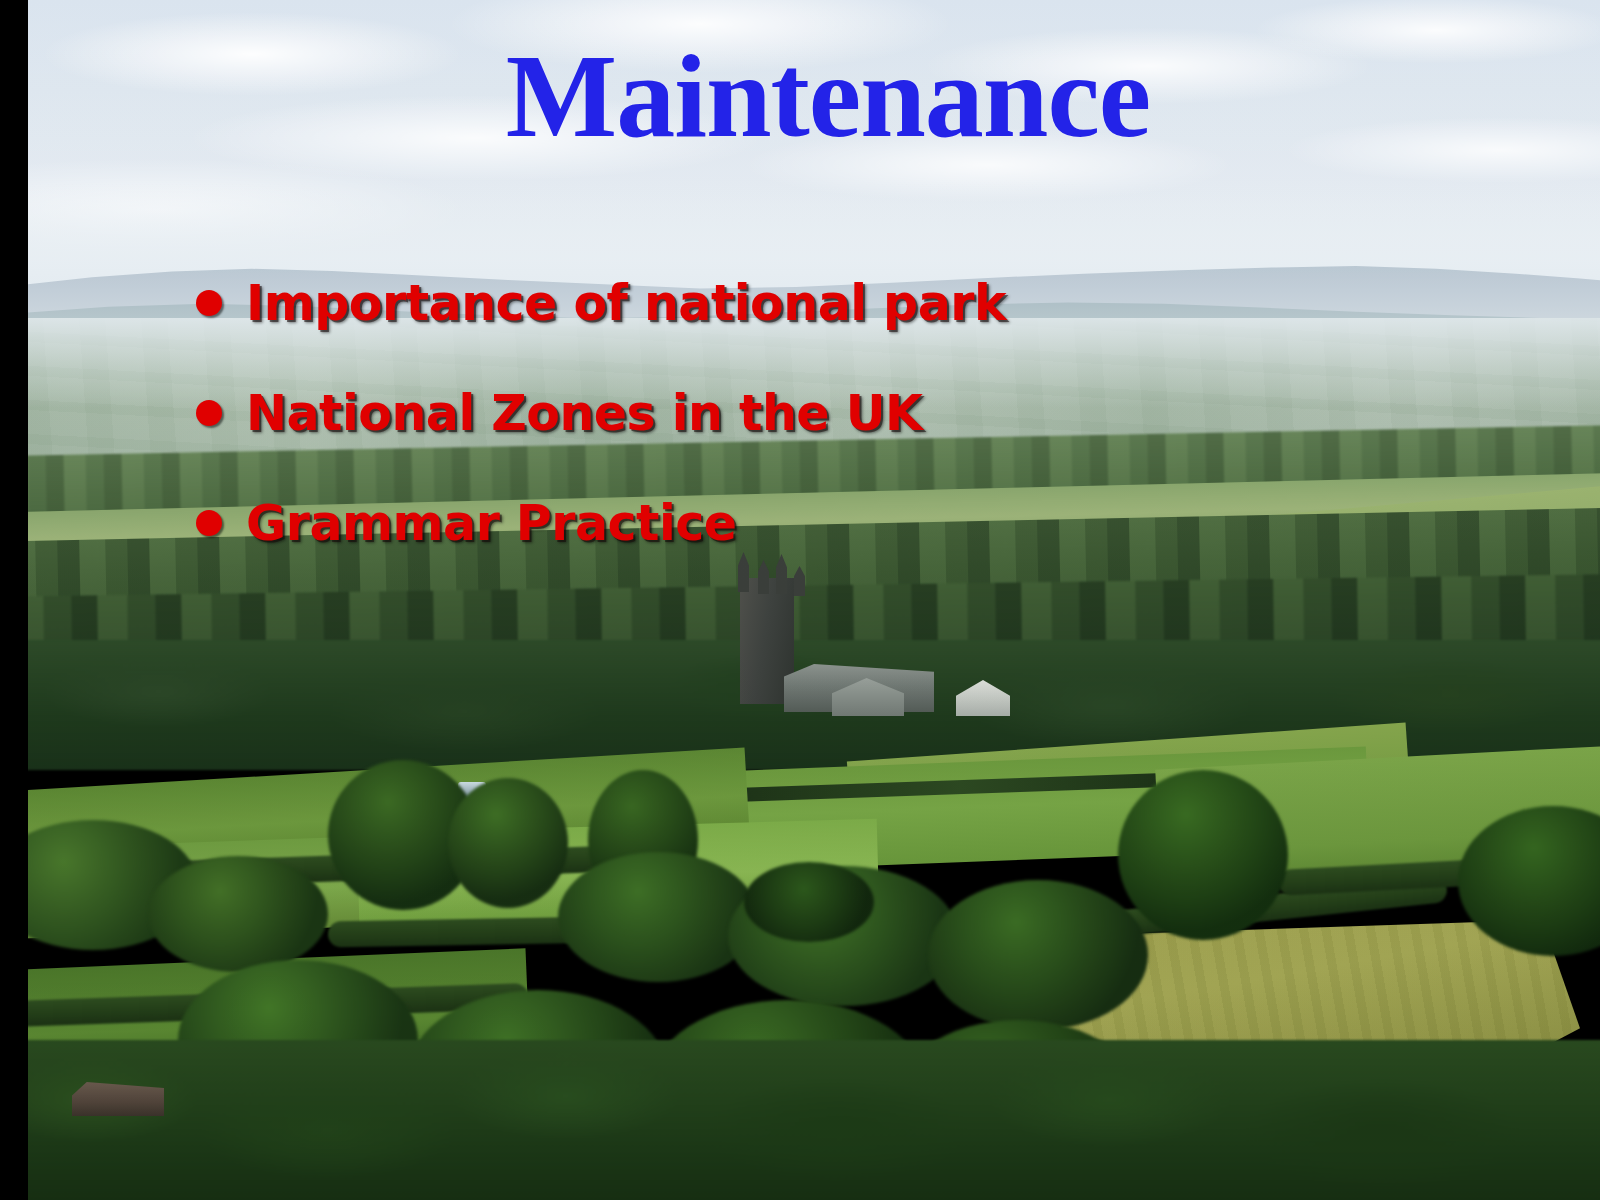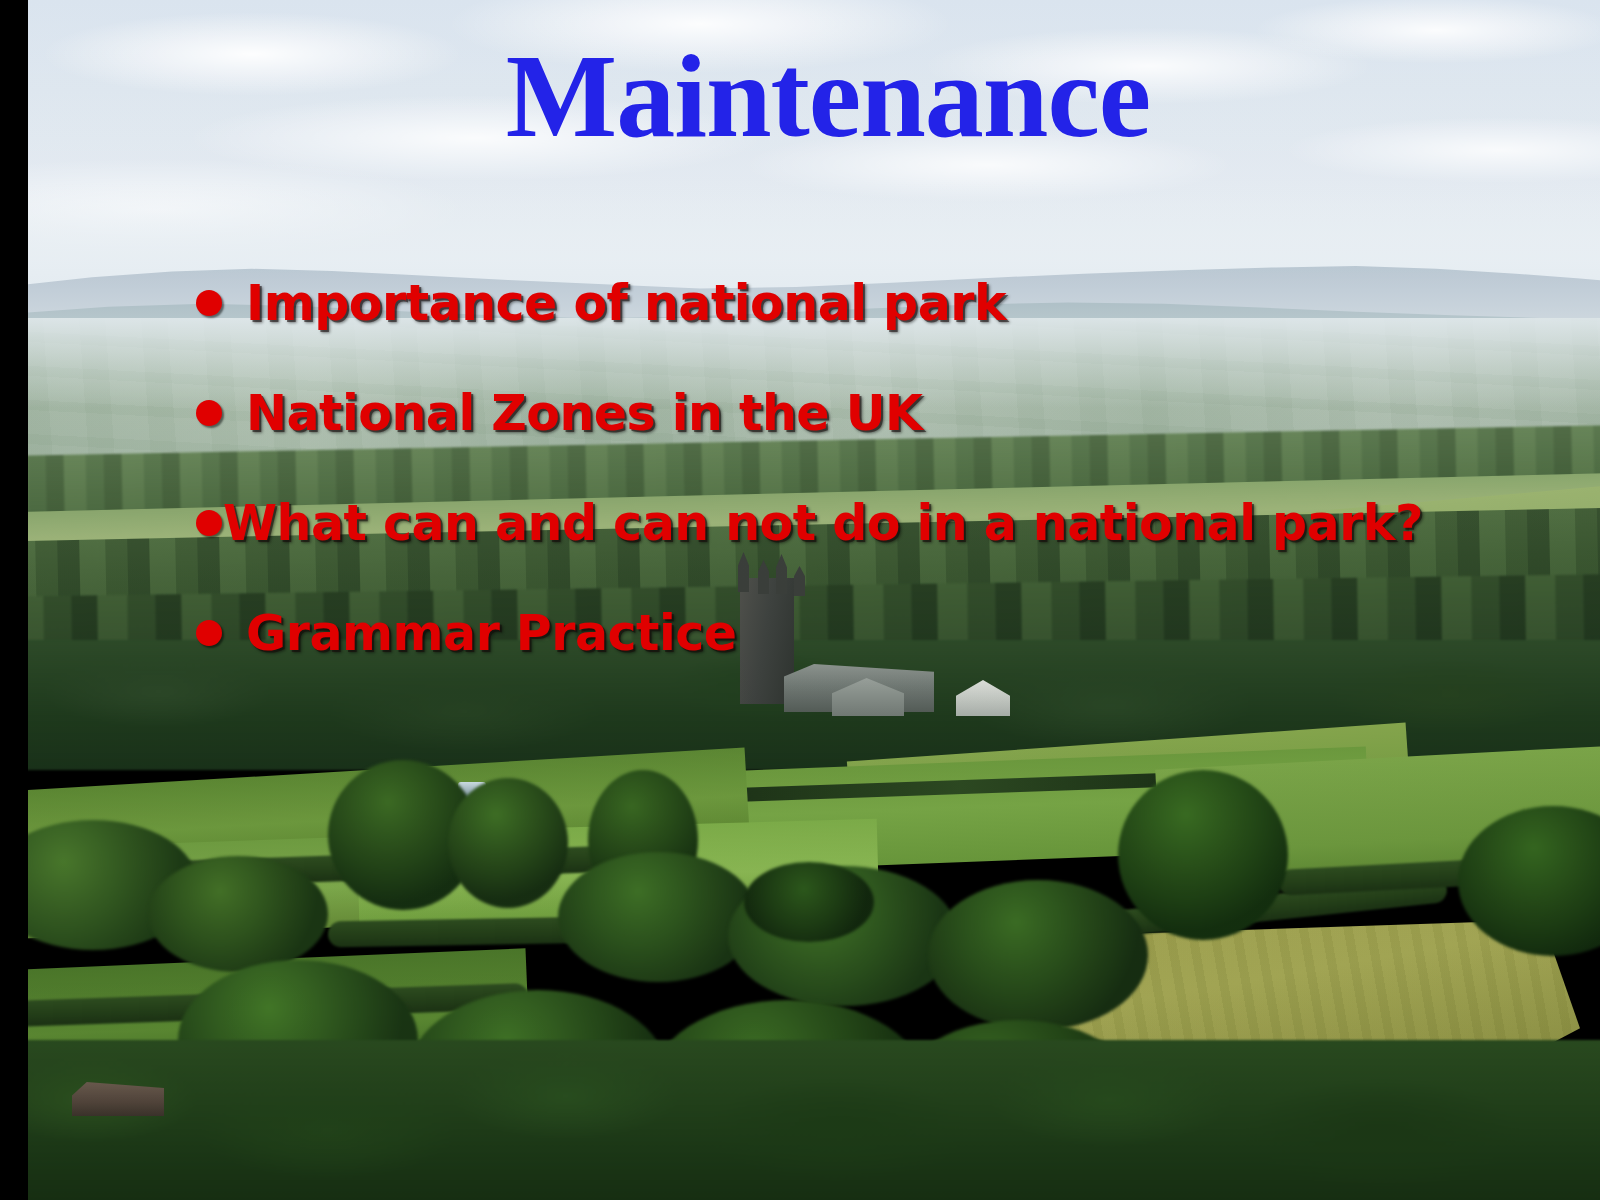--- a/index.html
+++ b/index.html
@@ -378,25 +378,20 @@
         <span>Importance of national park</span>
       </div>
 
       <div class="bullet-row">
         <span class="bullet-dot"></span>
         <span class="bullet-gap-wide"></span>
         <span>National Zones in the UK</span>
       </div>
 
 
-      <div class="bullet-row">
-        <span class="bullet-dot"></span>
-        <span class="bullet-gap-none"></span>
-        <span>What can and can not do in a national park?</span>
-      </div>
 
       <div class="bullet-row">
         <span class="bullet-dot"></span>
         <span class="bullet-gap-wide"></span>
         <span>Grammar Practice</span>
       </div>
 
     </div>
   </div>
 </div>

